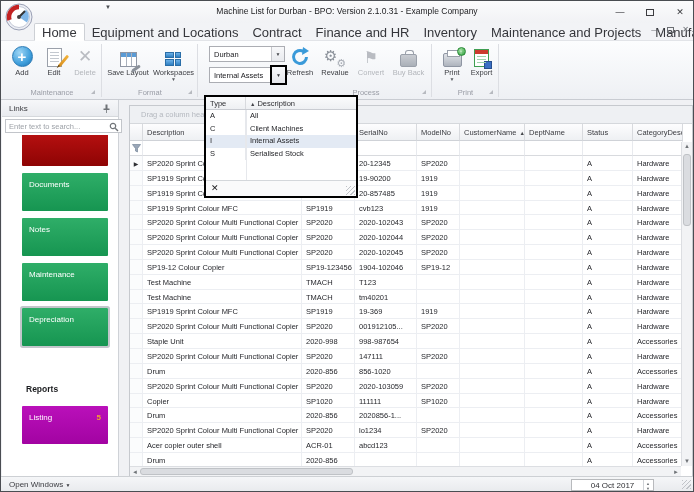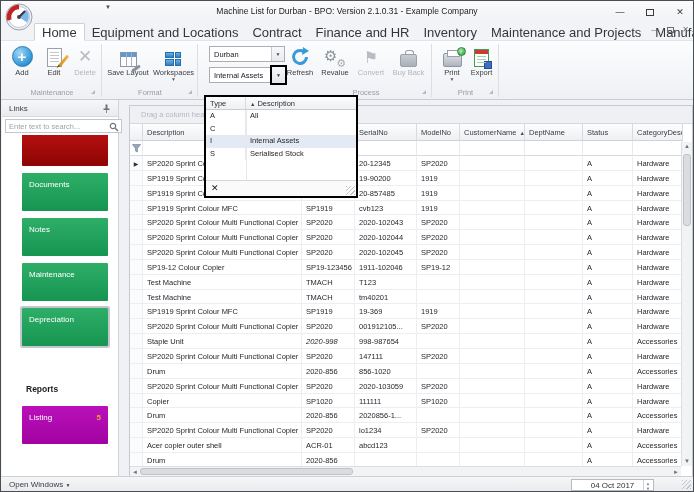--- a/index.html
+++ b/index.html
@@ -481,21 +481,21 @@
           <div class="gcell" style="width: 43px;">SP2020</div>
           <div class="gcell" style="width: 65px;"></div>
           <div class="gcell" style="width: 58px;"></div>
           <div class="gcell" style="width: 50px;">A</div>
           <div class="gcell" style="width: 50px;">Hardware</div>
         </div>
         <div class="grow">
           <div class="gcell ind" style="width: 13px;"></div>
           <div class="gcell" style="width: 159px;">SP19-12 Colour Copier</div>
           <div class="gcell" style="width: 53px;">SP19-123456</div>
-          <div class="gcell" style="width: 62px;">1911-102046</div>
+          <div class="gcell" style="width: 62px;">1904-102046</div>
           <div class="gcell" style="width: 43px;">SP19-12</div>
           <div class="gcell" style="width: 65px;"></div>
           <div class="gcell" style="width: 58px;"></div>
           <div class="gcell" style="width: 50px;">A</div>
           <div class="gcell" style="width: 50px;">Hardware</div>
         </div>
         <div class="grow">
           <div class="gcell ind" style="width: 13px;"></div>
           <div class="gcell" style="width: 159px;">Test Machine</div>
           <div class="gcell" style="width: 53px;">TMACH</div>
@@ -535,21 +535,21 @@
           <div class="gcell" style="width: 62px;">001912105...</div>
           <div class="gcell" style="width: 43px;">SP2020</div>
           <div class="gcell" style="width: 65px;"></div>
           <div class="gcell" style="width: 58px;"></div>
           <div class="gcell" style="width: 50px;">A</div>
           <div class="gcell" style="width: 50px;">Hardware</div>
         </div>
         <div class="grow">
           <div class="gcell ind" style="width: 13px;"></div>
           <div class="gcell" style="width: 159px;">Staple Unit</div>
-          <div class="gcell" style="width: 53px; font-style: italic;">2020-998</div>
+          <div class="gcell" style="width: 53px;">2020-998</div>
           <div class="gcell" style="width: 62px;">998-987654</div>
           <div class="gcell" style="width: 43px;"></div>
           <div class="gcell" style="width: 65px;"></div>
           <div class="gcell" style="width: 58px;"></div>
           <div class="gcell" style="width: 50px;">A</div>
           <div class="gcell" style="width: 50px;">Accessories</div>
         </div>
         <div class="grow">
           <div class="gcell ind" style="width: 13px;"></div>
           <div class="gcell" style="width: 159px;">SP2020 Sprint Colour Multi Functional Copier</div>
@@ -657,20 +657,21 @@
       <div class="c2"><span class="sorta">▲</span><span>Description</span></div>
     </div>
     <div class="pbody" id="pbody">
         <div class="vline"></div>
         <div class="prow">
           <div class="c1">A</div>
           <div class="c2">All</div>
         </div>
         <div class="prow">
           <div class="c1">C</div>
+          <div class="c2">Client Machines</div>
         </div>
         <div class="prow sel">
           <div class="c1">I</div>
           <div class="c2">Internal Assets</div>
         </div>
         <div class="prow">
           <div class="c1">S</div>
           <div class="c2">Serialised Stock</div>
         </div>
       </div>

